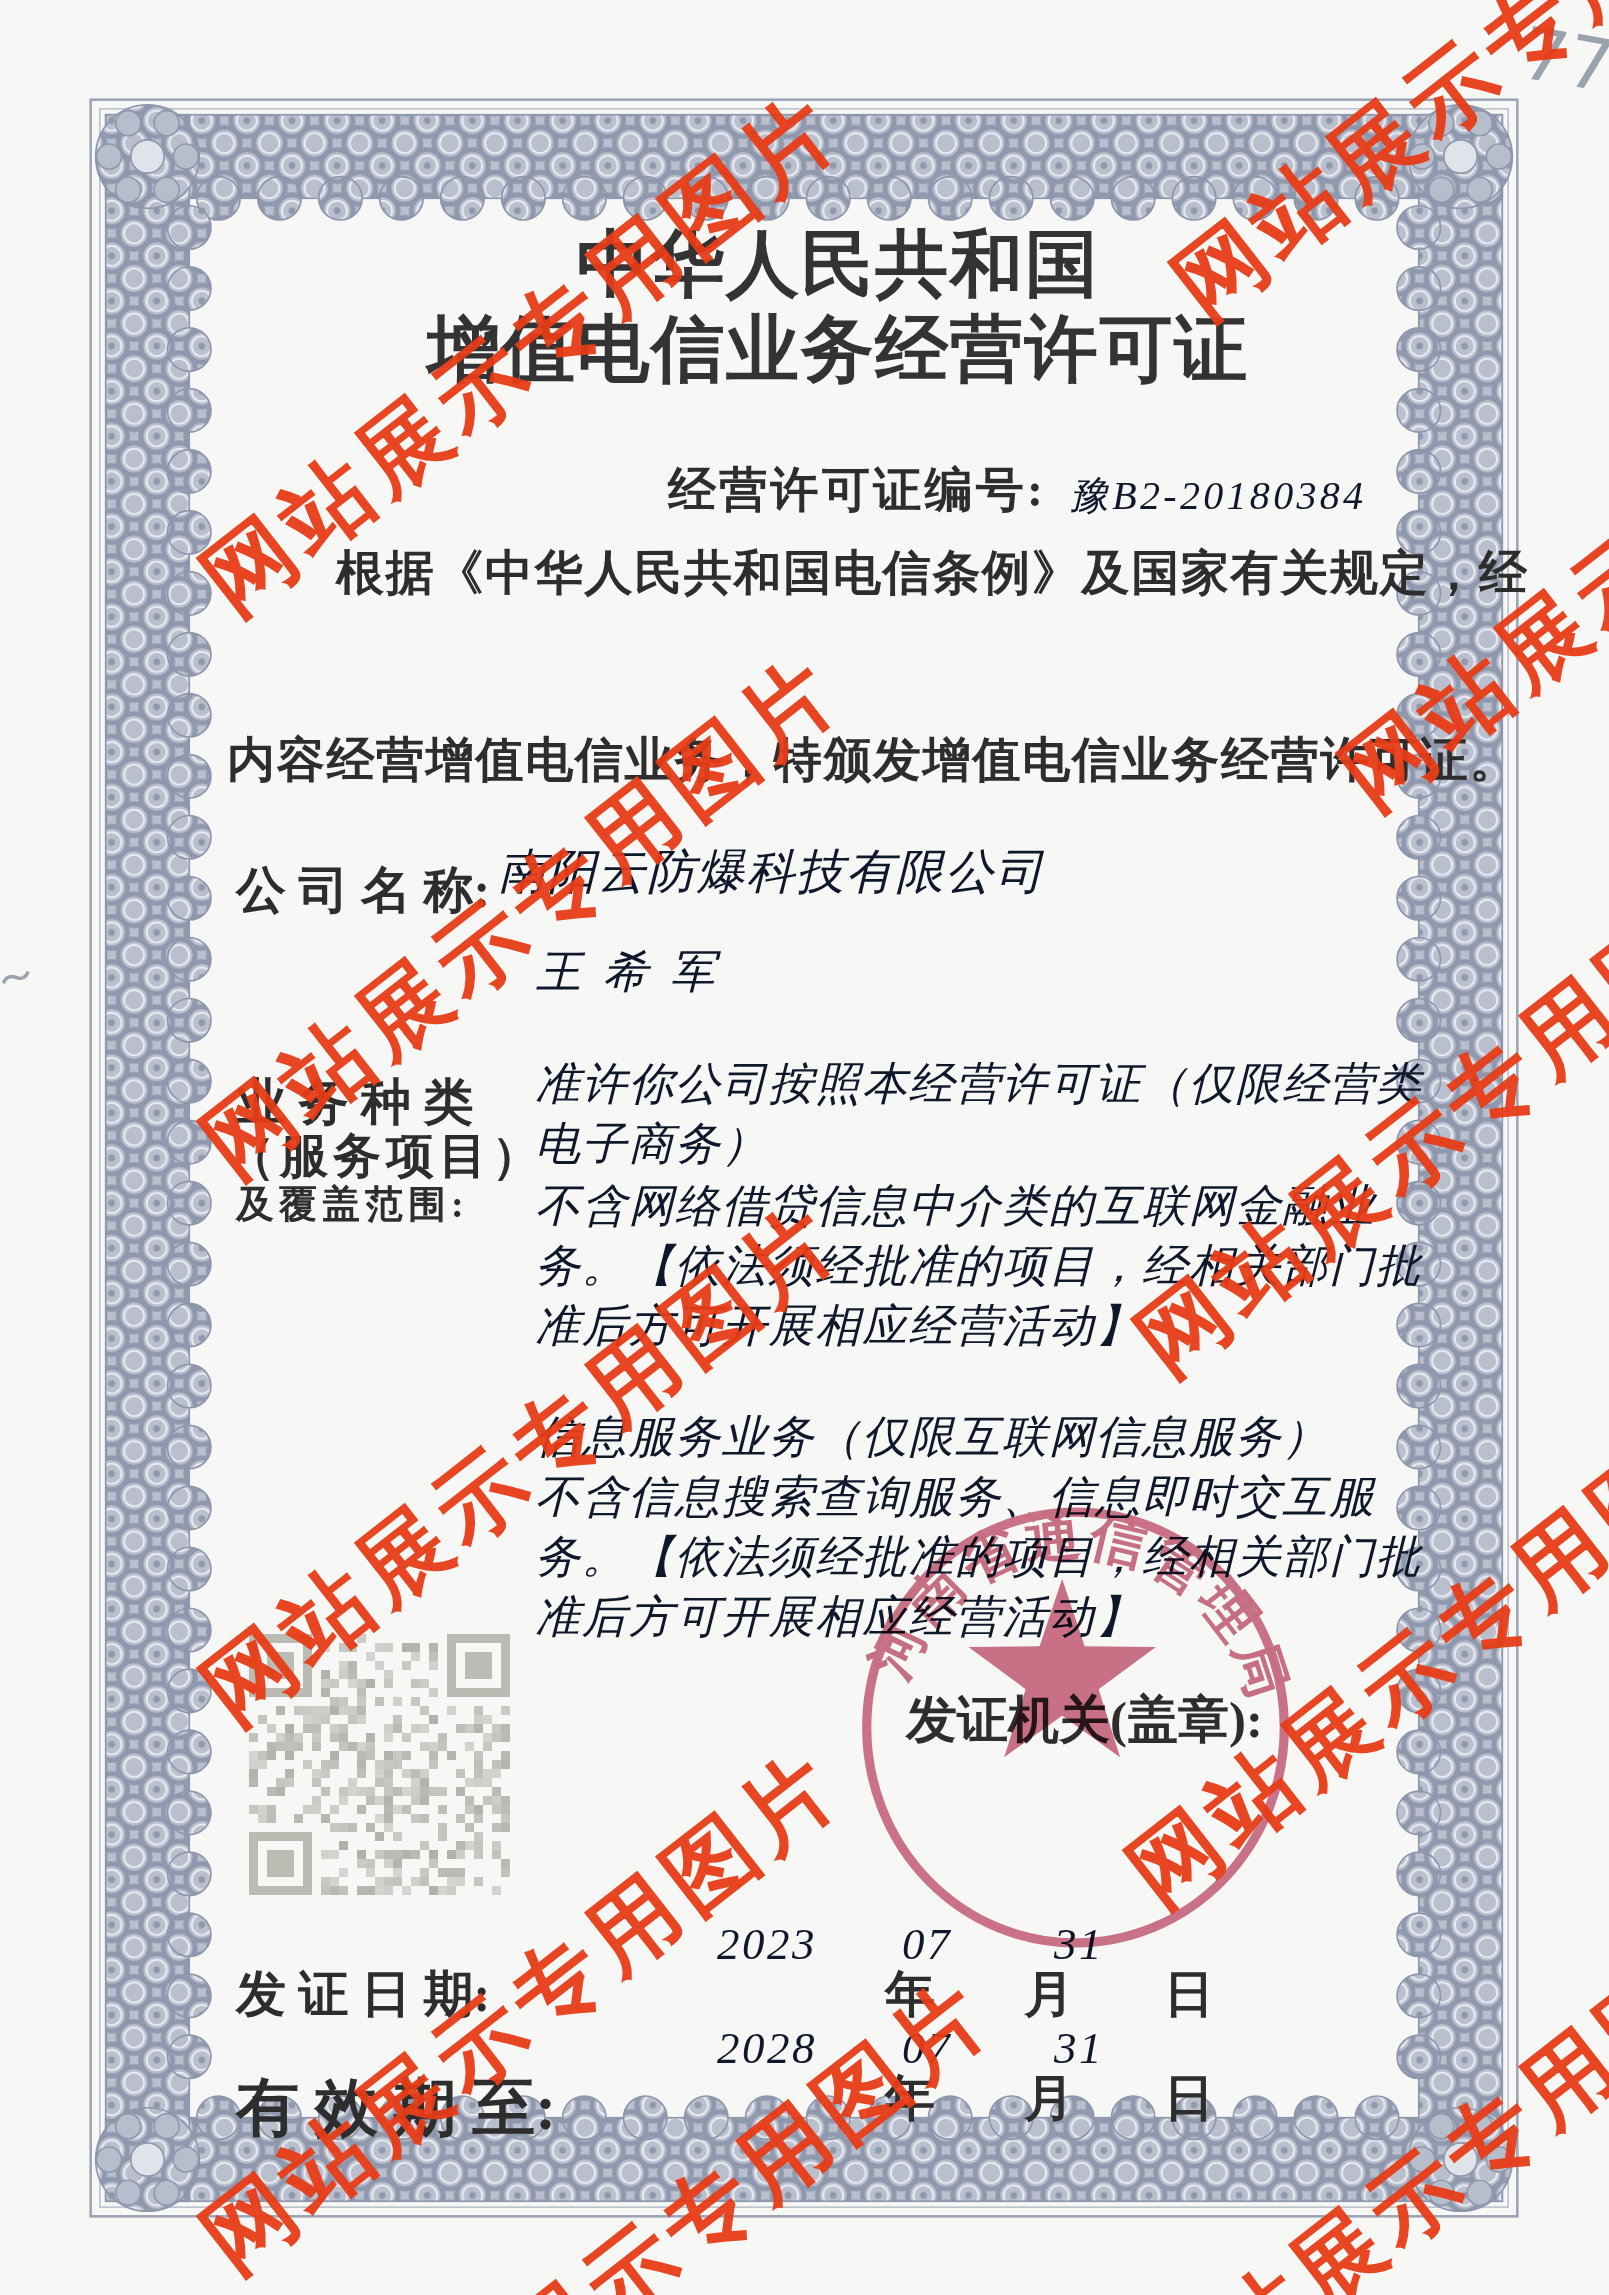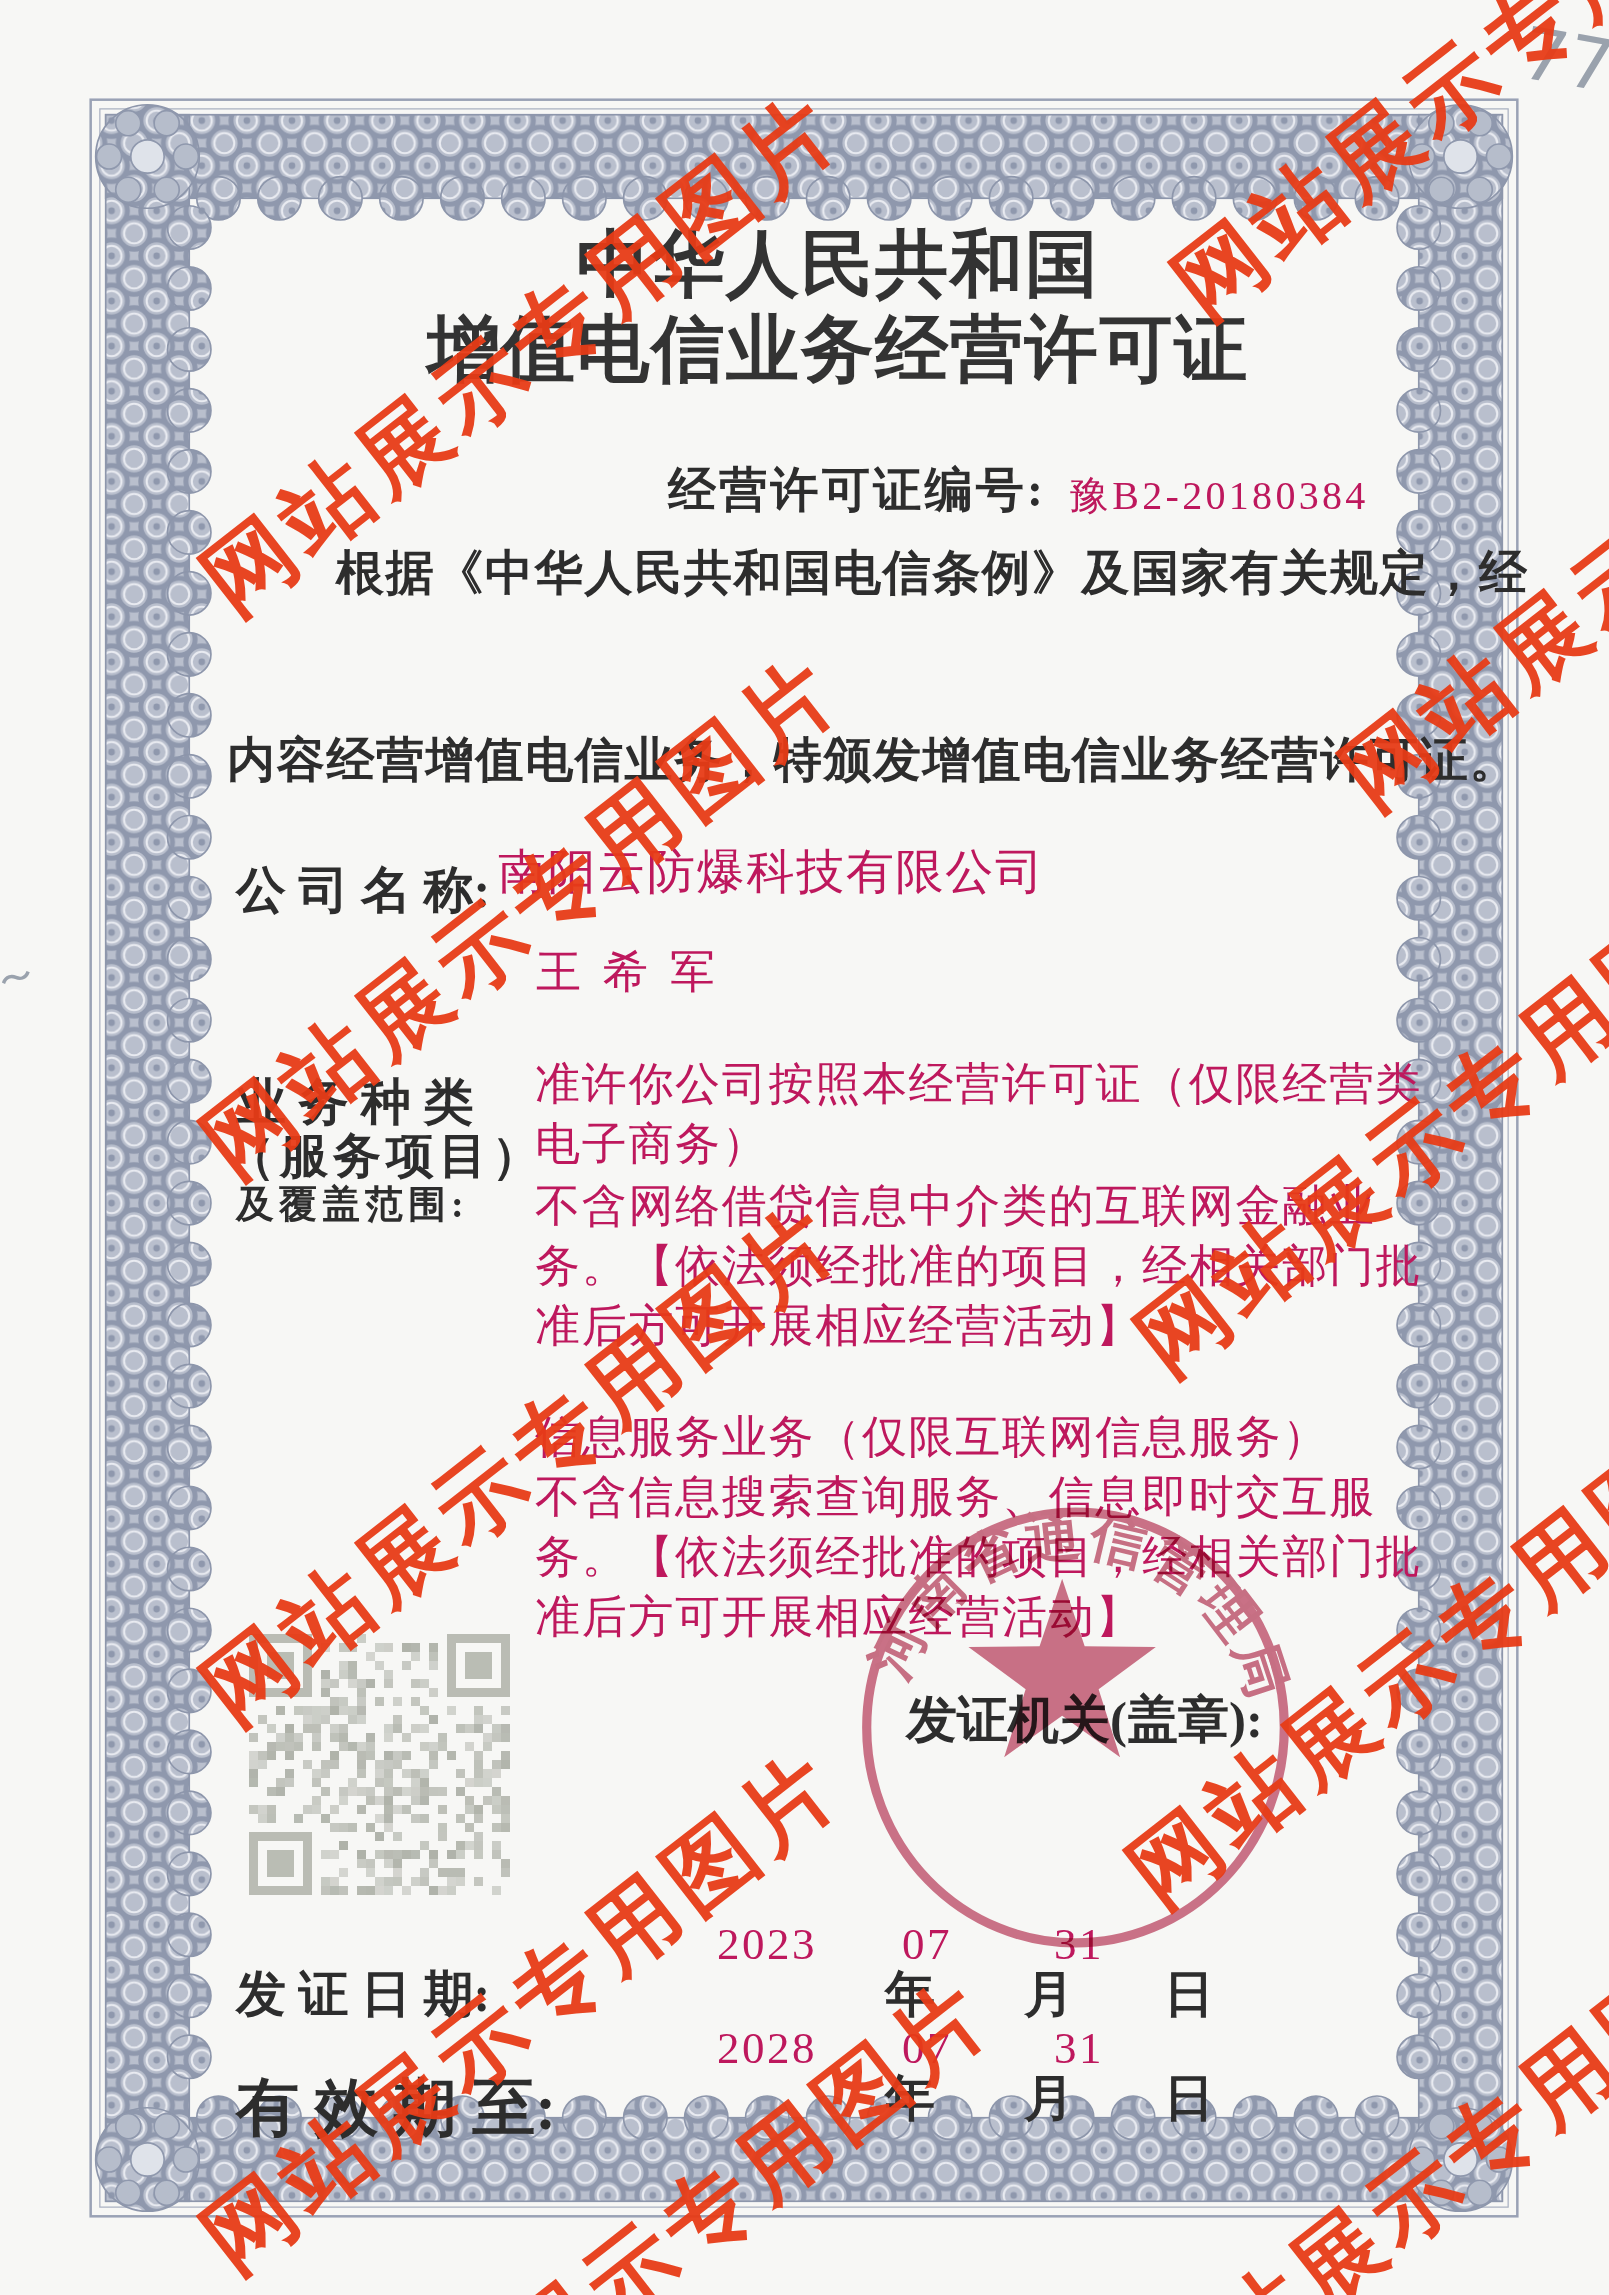--- a/index.html
+++ b/index.html
@@ -4,21 +4,21 @@
 <style>
   html,body{margin:0;padding:0;background:#fff;}
   .page{position:relative;width:1610px;height:2295px;background:#f7f7f5;overflow:hidden;
         font-family:"Liberation Serif","DejaVu Serif",serif;}
   .page::before{content:"";position:absolute;inset:99px;z-index:0;
 ка        background:
         repeating-linear-gradient(45deg, rgba(168,176,196,.08) 0 1.3px, transparent 1.3px 11.7px),
         repeating-linear-gradient(-45deg, rgba(168,176,196,.08) 0 1.3px, transparent 1.3px 11.7px);}
   .abs{position:absolute;white-space:nowrap;}
   .blk{color:#2d2d2d;font-weight:bold;}
-  .gray{color:#be185d;}
+  .gray{color:#0f172a;font-style:italic;}
   .title{left:33px;width:1610px;text-align:center;font-size:73px;font-weight:bold;
          color:#333;letter-spacing:1.7px;z-index:2;}
   #border-svg{position:absolute;left:89px;top:98px;z-index:1;}
   .content-el{z-index:2;}
   #qr-svg{position:absolute;left:249px;top:1634px;width:261px;height:261px;z-index:2;opacity:.8;}
   #seal-svg{position:absolute;left:850px;top:1497px;width:451px;height:461px;z-index:4;
             mix-blend-mode:multiply;opacity:.85;}
   #wm-layer{position:absolute;inset:0;z-index:9;pointer-events:none;}
   .wm{position:absolute;font-family:"Liberation Sans","DejaVu Sans",sans-serif;font-weight:bold;
       font-size:89px;letter-spacing:8.4px;white-space:nowrap;

